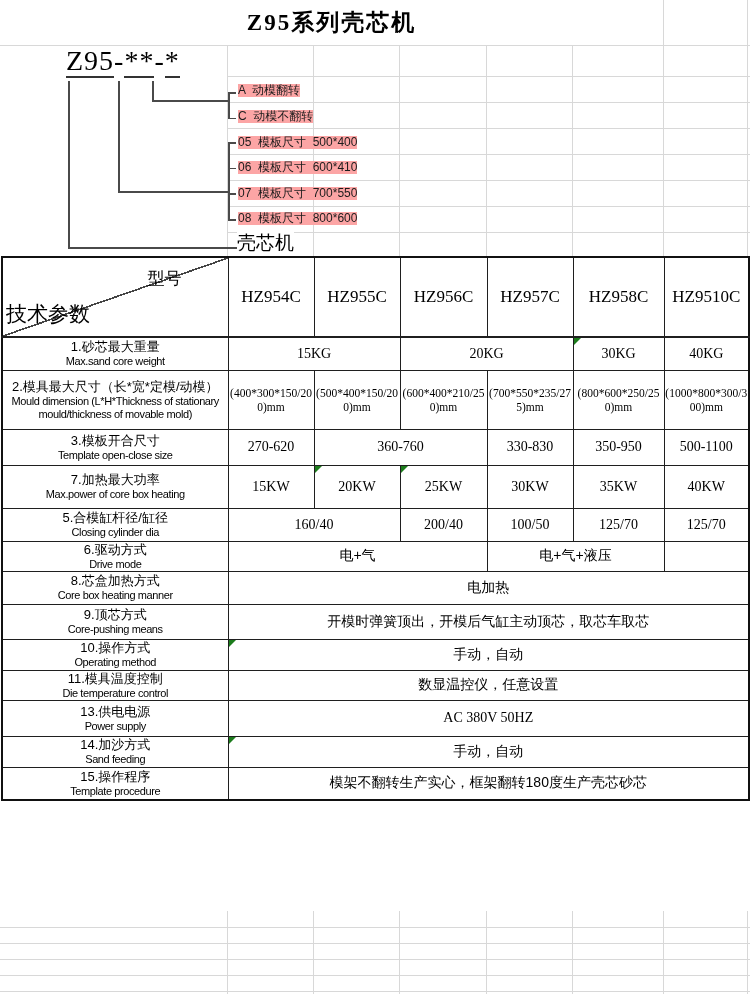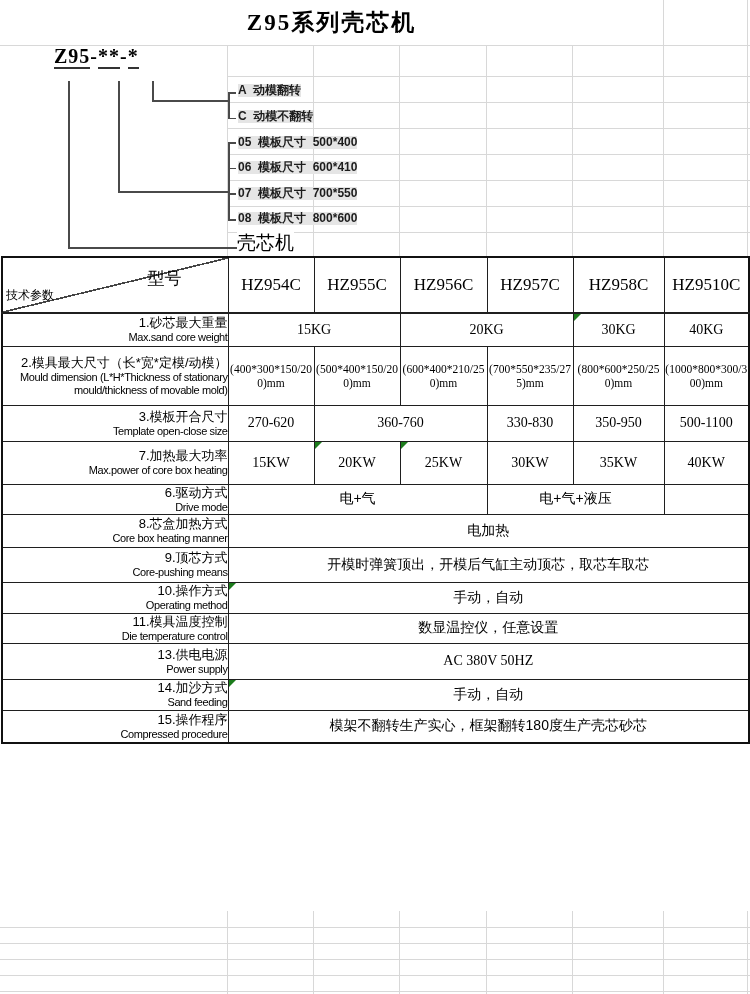--- a/index.html
+++ b/index.html
@@ -9,49 +9,49 @@
   
   .gl{position:absolute;background:#d8d8d8;}
 
   
   .dln{position:absolute;background:#4a4a4a;}
 
   #page-title{position:absolute;left:0;top:7px;width:663px;text-align:center;
       font-size:23px;font-weight:bold;letter-spacing:2px;
       font-family:"Liberation Serif",serif;}
 
-  #model-code{position:absolute;left:54px;top:45px;font-size:20px;font-weight:bold;
+  #model-code{position:absolute;left:66px;top:45px;font-size:28px;font-weight:normal;
       font-family:"Liberation Serif",serif;letter-spacing:1px;white-space:pre;}
   #model-code .u{border-bottom:2px solid #333;}
 
-  .opt{position:absolute;font-size:12px;color:#1c1c1c;white-space:pre;background:#e5e5e5;
-      font-family:"Liberation Sans",sans-serif;line-height:13px;font-weight:bold;}
+  .opt{position:absolute;font-size:12px;color:#1c1c1c;white-space:pre;background:#fca5a5;
+      font-family:"Liberation Sans",sans-serif;line-height:13px;}
   #base-label{position:absolute;left:237px;top:232px;font-size:19px;background:#fff;
       line-height:21px;}
 
   
   #spec-table{position:absolute;left:1px;top:256px;border-collapse:collapse;
       table-layout:fixed;width:747px;border:2px solid #111;}
   #spec-table td,#spec-table th{border:1px solid #1f1f1f;padding:0;overflow:hidden;
       vertical-align:middle;}
   #spec-table th{border-bottom-width:2px;font-weight:normal;}
-  .lblcell{padding:2px 2px 2px 3px;text-align:right;}
+  .lblcell{padding:2px 2px 2px 3px;text-align:center;}
   .zh{font-size:13px;line-height:16px;}
   .en{font-size:11px;line-height:13px;letter-spacing:-0.4px;
       font-family:Liberation Sans, sans-serif;}
   .val{text-align:center;font-family:"Liberation Serif",serif;font-size:14px;}
   .cjkval{font-family:"Liberation Sans",sans-serif;font-size:14px;margin-left:24px;}
   .dim{font-size:11.5px;line-height:14px;word-break:break-all;padding:0 3px;}
   .model{ text-align:center;font-family:"Liberation Serif",serif;font-size:17px;}
   .rel{position:relative;}
   .corner{background:linear-gradient(to bottom right,
       transparent calc(50% - 0.8px),#444 calc(50% - 0.8px),
       #444 calc(50% + 0.8px),transparent calc(50% + 0.8px));}
   .corner .tr-lab{position:absolute;top:9px;right:46px;font-size:17px;}
-  .corner .bl-lab{position:absolute;bottom:8px;left:3px;font-size:12px;}
+  .corner .bl-lab{position:absolute;bottom:8px;left:3px;font-size:21px;}
   .tri{position:absolute;left:0;top:0;width:0;height:0;
       border-top:7px solid #1c7c1c;border-right:7px solid transparent;}
 </style>
 </head>
 <body>
 
 <div class="gl" style="left:0;top:45px;width:750px;height:1px"></div>
 <div class="gl" style="left:227px;top:76px;width:523px;height:1px"></div>
 <div class="gl" style="left:227px;top:102px;width:523px;height:1px"></div>
 <div class="gl" style="left:227px;top:128px;width:523px;height:1px"></div>
@@ -112,21 +112,21 @@
     <col style="width:226px">
       <col style="width:86px">
       <col style="width:86px">
     <col style="width:87px">
       <col style="width:86px">
       <col style="width:91px">
       <col style="width:85px">
   </colgroup>
 
   <tbody>
-      <tr style="height:56px">
+      <tr style="height:80px">
     <th class="corner rel">
       <span class="tr-lab">型号</span>
       <span class="bl-lab">技术参数</span>
     </th>
     <th class="model"><span>HZ954C</span></th>
     <th class="model"><span>HZ955C</span></th>
     <th class="model"><span>HZ956C</span></th>
     <th class="model"><span>HZ957C</span></th>
     <th class="model"><span>HZ958C</span></th>
     <th class="model"><span>HZ9510C</span></th>
@@ -175,20 +175,31 @@
       <div class="en">Max.power of core box heating</div>
     </td>
     <td class="val"><span>15KW</span></td>
     <td class="val rel"><span class="tri"></span><span>20KW</span></td>
     <td class="val rel"><span class="tri"></span><span>25KW</span></td>
     <td class="val"><span>30KW</span></td>
     <td class="val"><span>35KW</span></td>
     <td class="val"><span>40KW</span></td>
   </tr>
 
+  <tr style="height:33px">
+    <td class="lblcell">
+      <div class="zh">5.合模缸杆径/缸径</div>
+      <div class="en">Closing cylinder dia</div>
+    </td>
+    <td class="val" colspan="2"><span>160/40</span></td>
+    <td class="val"><span>200/40</span></td>
+    <td class="val"><span>100/50</span></td>
+    <td class="val"><span>125/70</span></td>
+    <td class="val"><span>125/70</span></td>
+  </tr>
 
   <tr style="height:30px">
     <td class="lblcell">
       <div class="zh">6.驱动方式</div>
       <div class="en">Drive mode</div>
     </td>
     <td class="val cjkval" colspan="3"><span>电+气</span></td>
     <td class="val cjkval" colspan="2"><span>电+气+液压</span></td>
     <td class="val cjkval"><span></span></td>
   </tr>
@@ -239,18 +250,18 @@
     <td class="lblcell">
       <div class="zh">14.加沙方式</div>
       <div class="en">Sand feeding</div>
     </td>
     <td class="val cjkval rel" colspan="6"><span class="tri"></span><span>手动，自动</span></td>
   </tr>
 
   <tr style="height:33px">
     <td class="lblcell">
       <div class="zh">15.操作程序</div>
-      <div class="en">Compressed procedure</div>
+      <div class="en">Template procedure</div>
     </td>
     <td class="val cjkval" colspan="6"><span>模架不翻转生产实心，框架翻转180度生产壳芯砂芯</span></td>
   </tr>
 </tbody>
   </table>
 
 </body></html>

